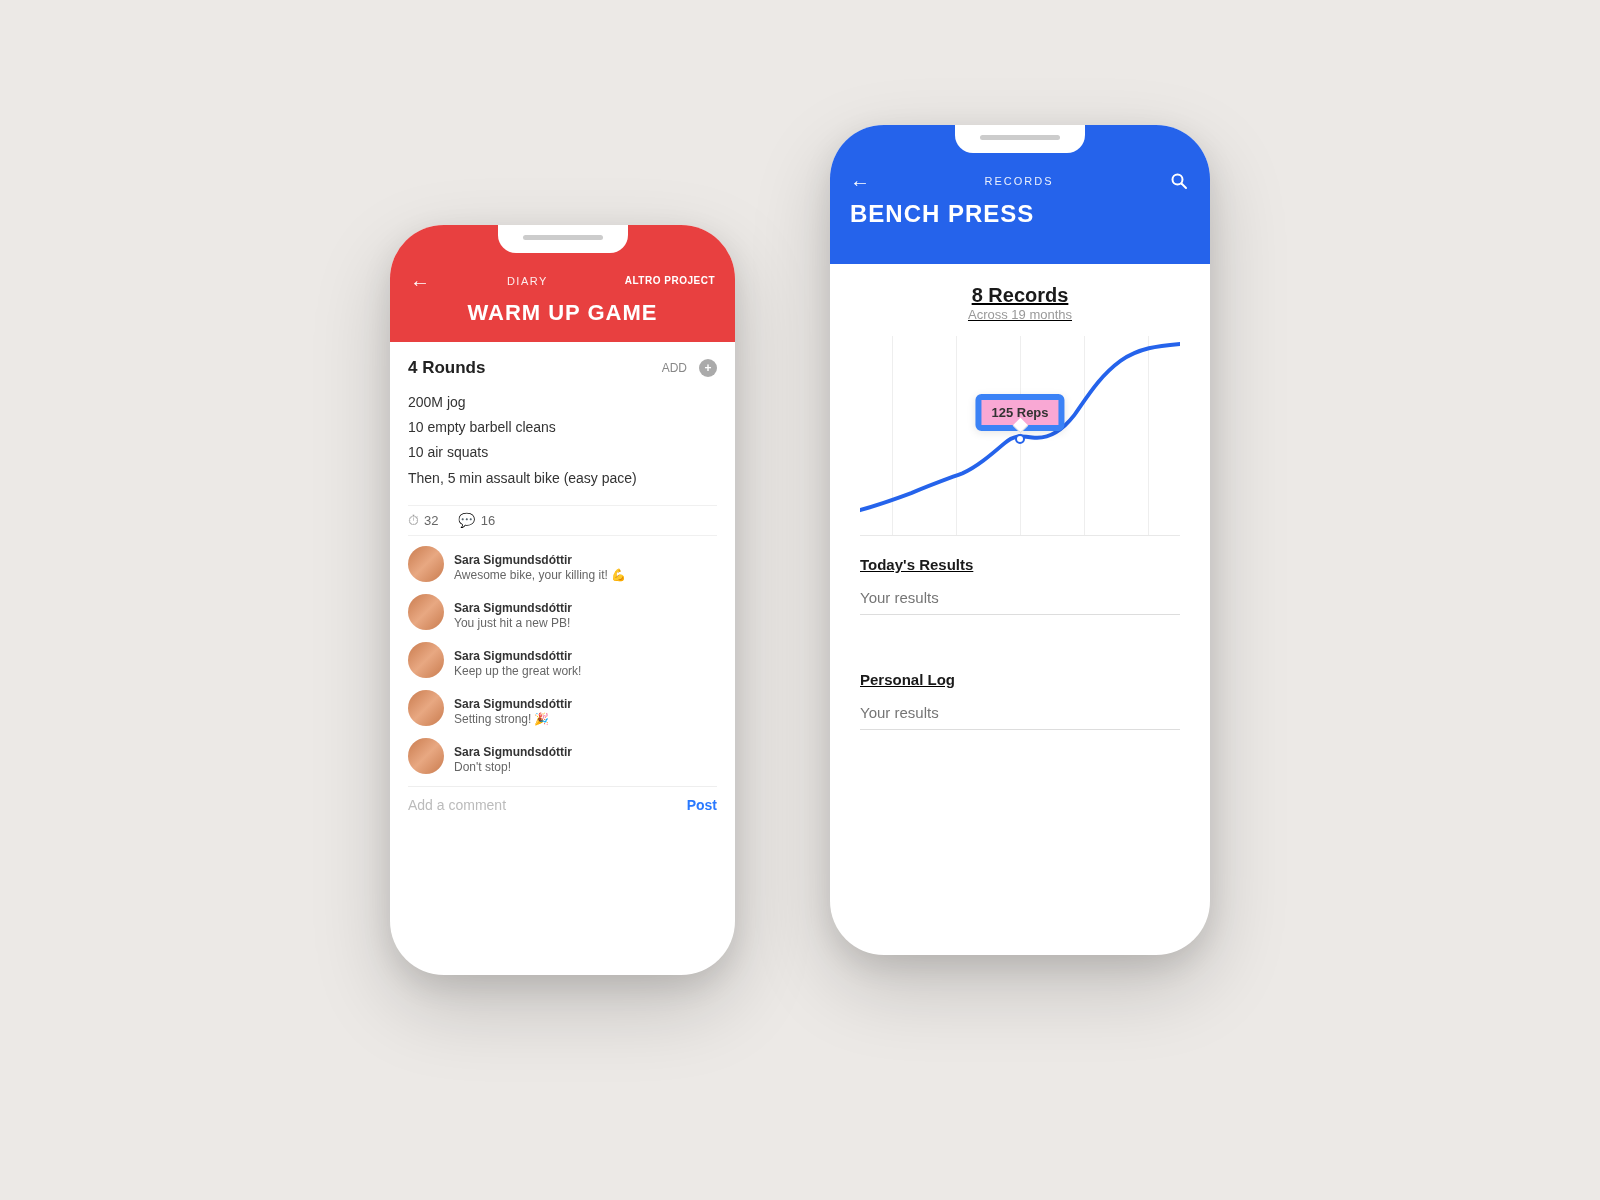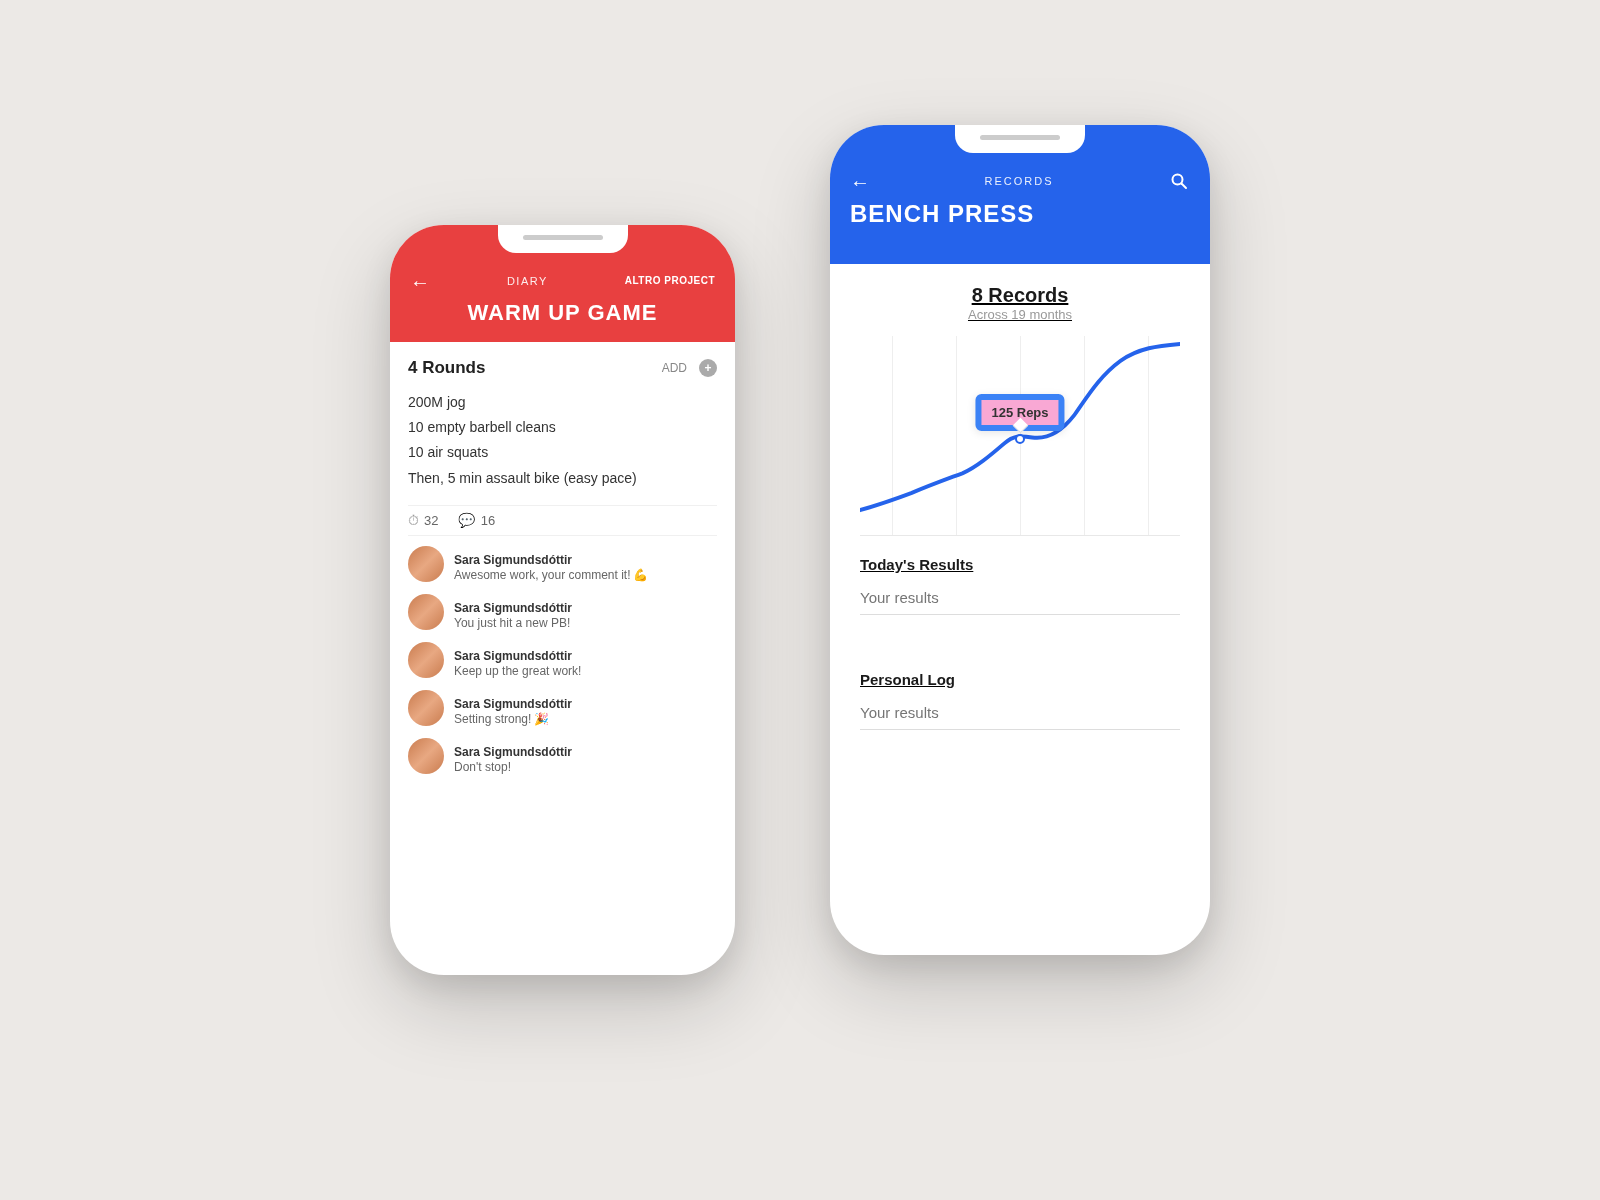--- a/index.html
+++ b/index.html
@@ -541,21 +541,21 @@
             <span>16</span>
           </div>
         </div>
 
         <div class="comments-section">
 
           <div class="comment-item">
             <div class="avatar-face"></div>
             <div class="comment-content">
               <div class="comment-name">Sara Sigmundsdóttir</div>
-              <div class="comment-text">Awesome work, your comment it! 💪</div>
+              <div class="comment-text">Awesome bike, your killing it! 💪</div>
             </div>
           </div>
 
           <div class="comment-item">
             <div class="avatar-face"></div>
             <div class="comment-content">
               <div class="comment-name">Sara Sigmundsdóttir</div>
               <div class="comment-text">You just hit a new PB!</div>
             </div>
           </div>
@@ -579,20 +579,24 @@
           <div class="comment-item">
             <div class="avatar-face"></div>
             <div class="comment-content">
               <div class="comment-name">Sara Sigmundsdóttir</div>
               <div class="comment-text">Don't stop!</div>
             </div>
           </div>
 
         </div>
 
+        <div class="comment-input-row">
+          <span class="comment-placeholder">Add a comment</span>
+          <span class="post-btn">Post</span>
+        </div>
 
       </div>
     </div>
   </div>
 
   <div class="phone phone-right">
     <div class="phone-status-pill"></div>
     <div class="phone-screen">
 
       <div class="records-header">

